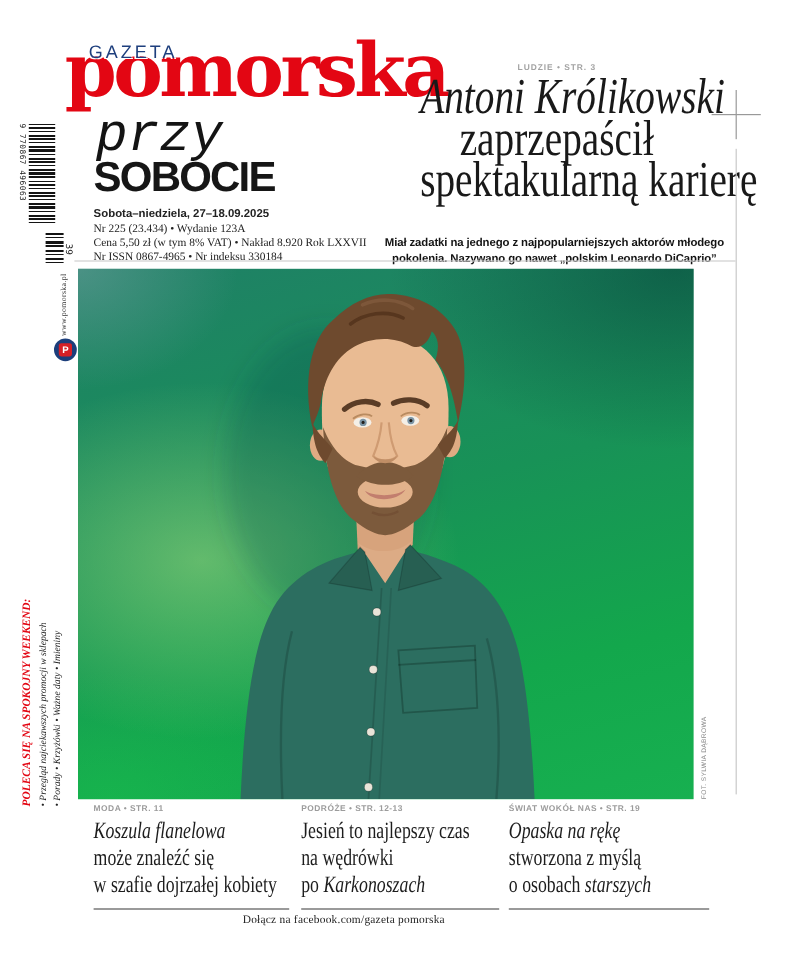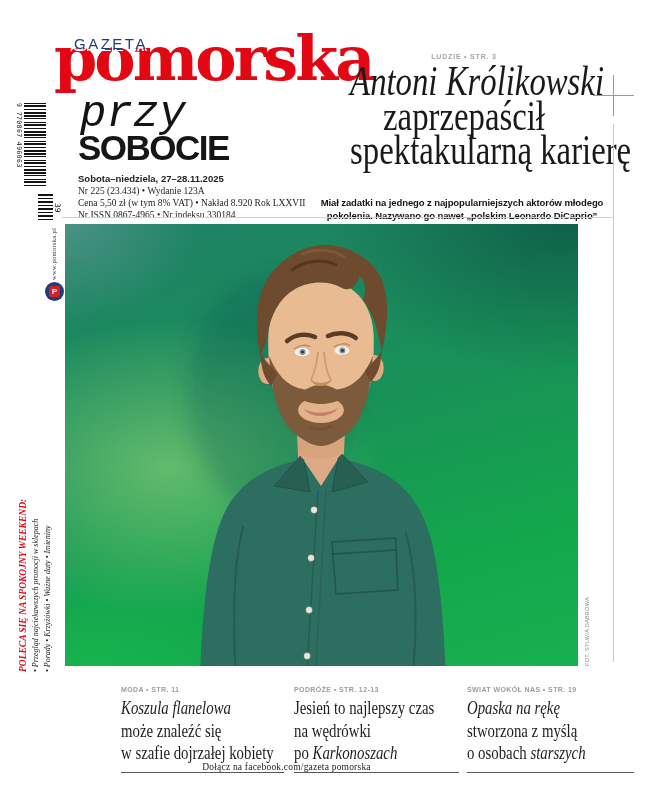--- a/index.html
+++ b/index.html
@@ -62,21 +62,21 @@
     background:
       radial-gradient(60% 48% at 20% 55%, rgba(173,226,130,0.50), rgba(173,226,130,0) 70%),
       radial-gradient(75% 55% at 97% 0%, rgba(3,58,52,0.50), rgba(3,58,52,0) 62%),
       radial-gradient(40% 35% at 0% 0%, rgba(110,160,158,0.55), rgba(110,160,158,0) 65%),
       radial-gradient(50% 40% at 5% 100%, rgba(30,200,80,0.35), rgba(30,200,80,0) 60%),
       linear-gradient(165deg,#1f8066 0%,#189257 45%,#13a74c 75%,#17b050 100%);}
   .credit{left:584px;top:666px;width:62px;transform:rotate(-90deg);transform-origin:0 0;
     font-family:"Liberation Sans",sans-serif;font-size:5.5px;letter-spacing:0.3px;color:#8a8a8a;white-space:nowrap;}
 
   
-  .teaser{top:686px;margin-left:43px;}
+  .teaser{top:671px;}
   .tz-kicker{font-family:"Liberation Sans",sans-serif;font-weight:bold;font-size:7px;
     letter-spacing:0.4px;color:#9c9c9c;margin-bottom:4px;}
   .tz-lines{transform:scaleX(0.76);transform-origin:0 0;font-size:19.5px;line-height:22.5px;
     color:#1d1d1d;white-space:nowrap;}
   .it{font-style:italic;}
   .tz-rule{height:1.5px;background:#595959;margin-top:7px;}
 
   
   .fb{left:0;top:762px;width:573px;text-align:center;font-size:9.5px;color:#222;letter-spacing:0.2px;}
 </style>
@@ -101,21 +101,21 @@
     <div class="promo-t">POLECA SIĘ NA SPOKOJNY WEEKEND:</div>
     <div class="promo-l">• Przegląd najciekawszych promocji w sklepach</div>
     <div class="promo-l">• Porady • Krzyżówki • Ważne daty • Imieniny</div>
   </div>
 
   <div class="abs logo-pomorska">pomorska</div>
   <div class="abs logo-gazeta">GAZETA</div>
   <div class="abs sup-script">przy</div>
   <div class="abs sup-name">SOBOCIE</div>
   <div class="abs dateline">
-    <div class="dl-bold">Sobota–niedziela, 27–28.11.2025</div>
+    <div class="dl-bold">Sobota–niedziela, 27–18.09.2025</div>
     <div>Nr 225 (23.434) • Wydanie 123A</div>
     <div>Cena 5,50 zł (w tym 8% VAT) • Nakład 8.920 Rok LXXVII</div>
     <div>Nr ISSN 0867-4965 • Nr indeksu 330184</div>
   </div>
 
   <div class="abs kicker">LUDZIE • STR. 3</div>
   <div class="abs headline">
     <div class="hl-scale">
       <div class="hl-l1">Antoni Królikowski</div>
       <div>zaprzepaścił</div>

